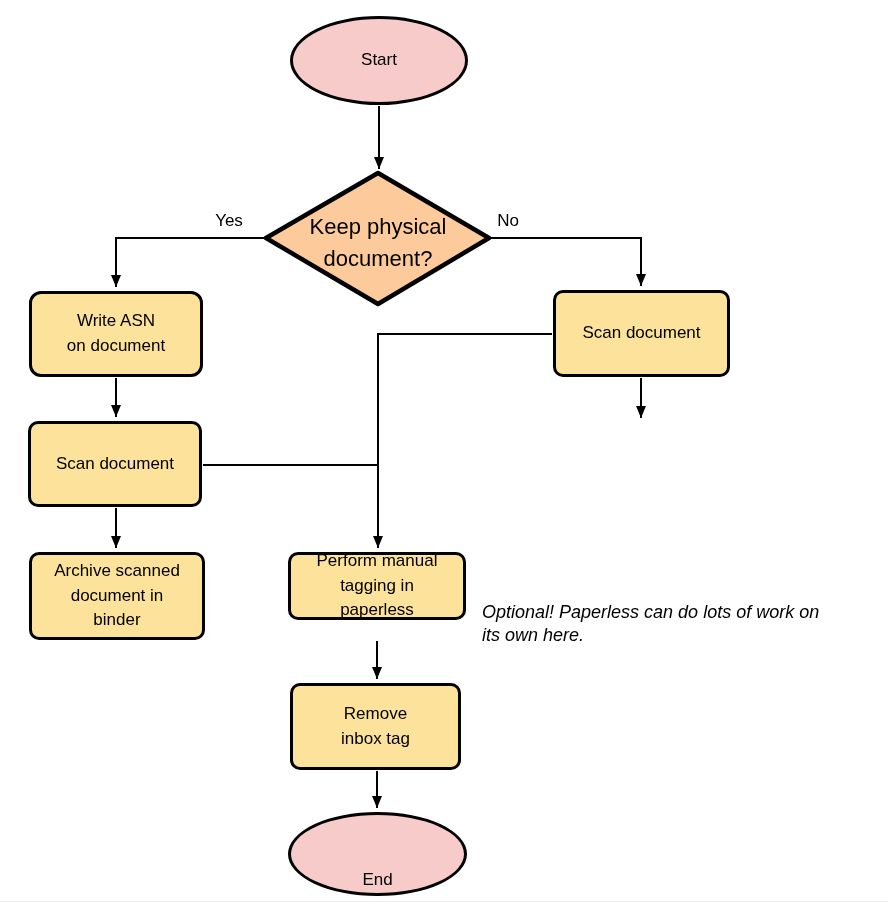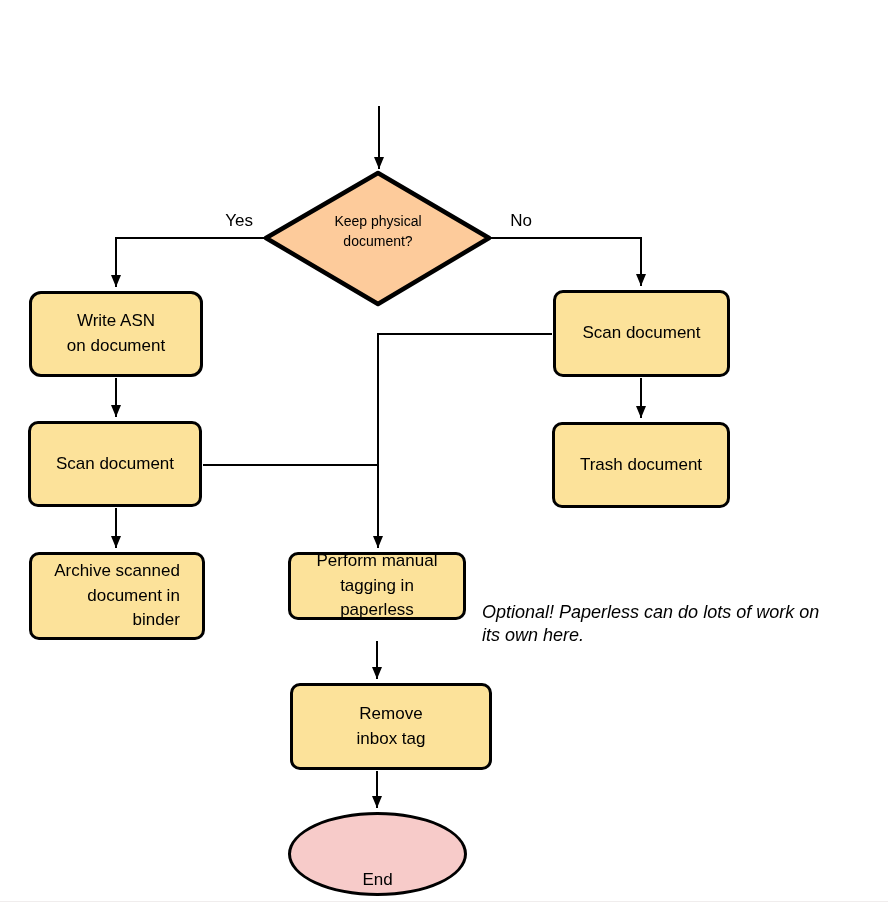--- a/index.html
+++ b/index.html
@@ -61,26 +61,26 @@
   .terminal {
     background: var(--terminal-fill, #f7cbc9);
     border: 3.5px solid var(--stroke, #000);
     border-radius: 50%;
   }
   .decision-label {
     position: absolute;
     box-sizing: border-box;
     text-align: center;
     color: #000;
-    font-size: 14px;
+    font-size: 22px;
     line-height: 1.45;
   }
   .edge-label {
     position: absolute;
-    text-align: right;
+    text-align: center;
     color: #000;
     font-size: 17px;
   }
   .annotation {
     position: absolute;
     color: #000;
     font-size: 18px;
     font-style: italic;
     line-height: 1.28;
     white-space: pre-line;
@@ -106,62 +106,62 @@
     <path class="edge" d="M 116 508 V 548" marker-end="url(#arrow)"></path>
     <path class="edge" d="M 641 378 V 418" marker-end="url(#arrow)"></path>
     <path class="edge" d="M 552 334 H 378 V 548" marker-end="url(#arrow)"></path>
     <path class="edge" d="M 203 465 H 379"></path>
     <path class="edge" d="M 377 641 V 679" marker-end="url(#arrow)"></path>
     <path class="edge" d="M 377 771 V 808" marker-end="url(#arrow)"></path>
 
     <polygon class="diamond-shape" points="378,173 489,238 378,304 266,238"></polygon>
   </svg>
 
+  <div class="node terminal" style="left:290px; top:16px; width:178px; height:89px;">
+    <span class="lbl">Start</span>
+  </div>
 
   <div class="decision-label" style="left:278px; top:211px; width:200px;">
     <span class="lbl" style="white-space:pre-line;">Keep physical
 document?</span>
   </div>
 
   <div class="edge-label" style="left:205px; top:211px; width:48px;">Yes</div>
   <div class="edge-label" style="left:484px; top:211px; width:48px;">No</div>
 
   <div class="node proc" style="left:29px; top:291px; width:174px; height:86px;border-radius:12px;">
     <span class="lbl">Write ASN
 on document</span>
   </div>
 
   <div class="node proc" style="left:28px; top:421px; width:174px; height:86px;">
     <span class="lbl">Scan document</span>
   </div>
 
-  <div class="node proc" style="left:29px; top:552px; width:176px; height:88px;text-align:right;">
+  <div class="node proc" style="left:29px; top:552px; width:176px; height:88px;">
     <span class="lbl">Archive scanned
 document in
 binder</span>
   </div>
 
   <div class="node proc" style="left:553px; top:290px; width:177px; height:87px;">
     <span class="lbl">Scan document</span>
   </div>
 
-  <div class="node proc" style="left:552px; top:422px; width:178px; height:86px;">
-    <span class="lbl">Trash document</span>
-  </div>
 
   <div class="node proc" style="left:288px; top:552px; width:178px; height:68px;">
     <span class="lbl">Perform manual
 tagging in
 paperless</span>
   </div>
 
   <div class="annotation" style="left:482px; top:589px; width:400px;">Optional! Paperless can do lots of work on
 its own here.</div>
 
-  <div class="node proc" style="left:290px; top:683px; width:202px; height:87px;">
+  <div class="node proc" style="left:290px; top:683px; width:171px; height:87px;">
     <span class="lbl">Remove
 inbox tag</span>
   </div>
 
   <div class="node terminal" style="left:288px; top:812px; width:179px; height:84px;align-items:flex-end;">
     <span class="lbl">End</span>
   </div>
 
   <div class="bottom-rule"></div>
 </div>

